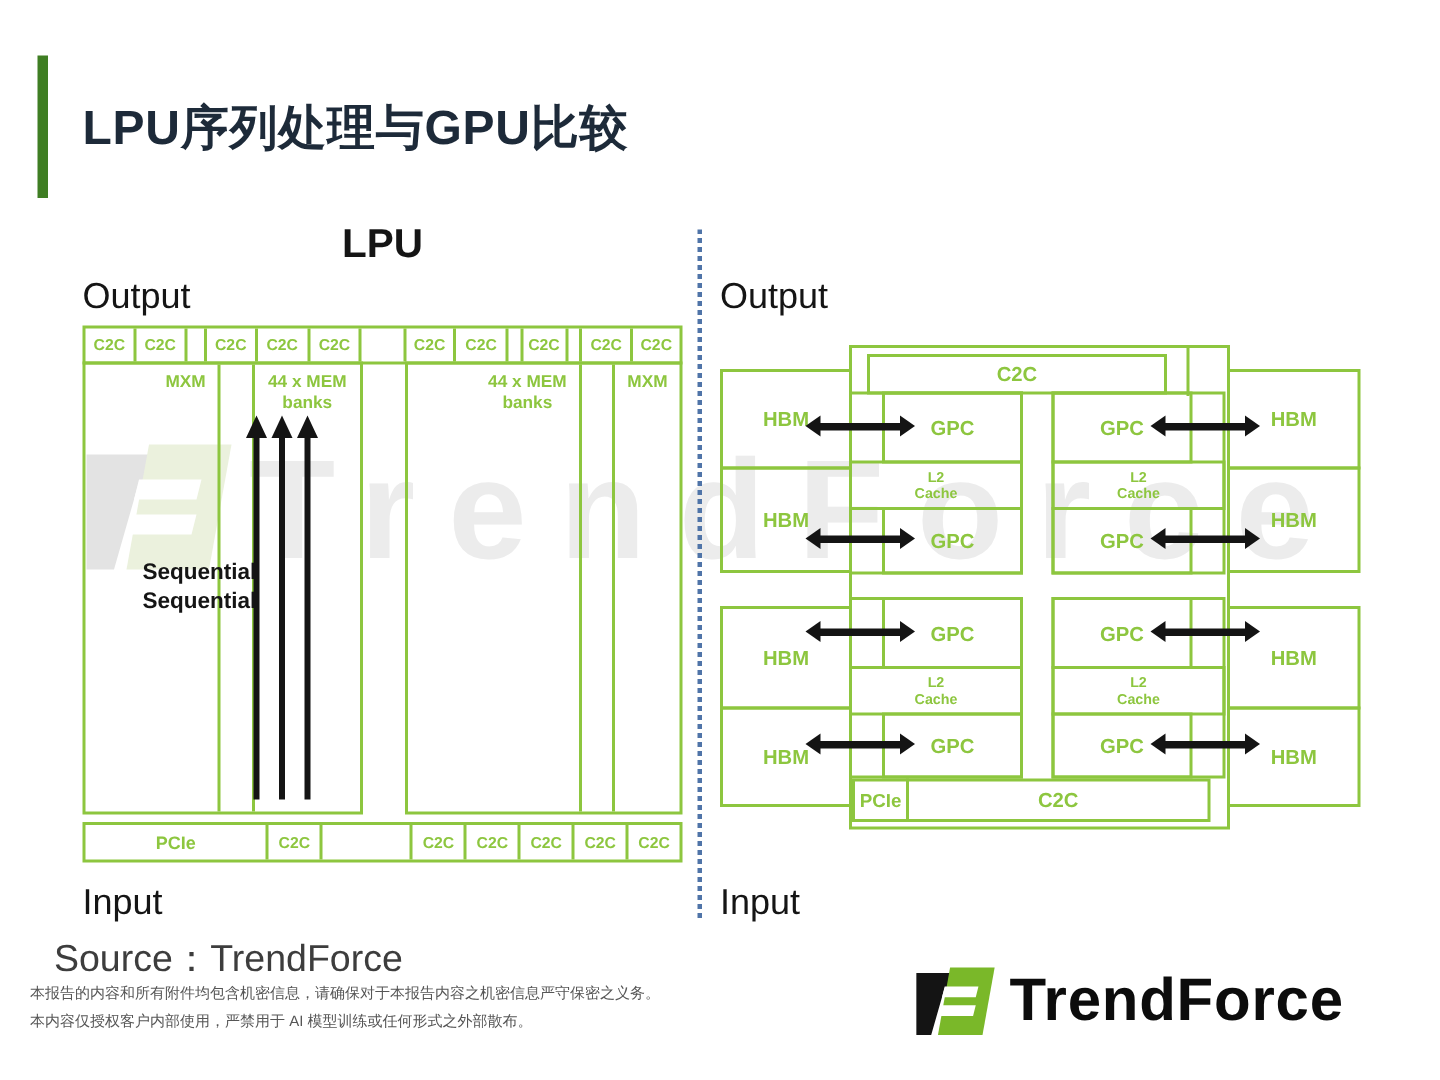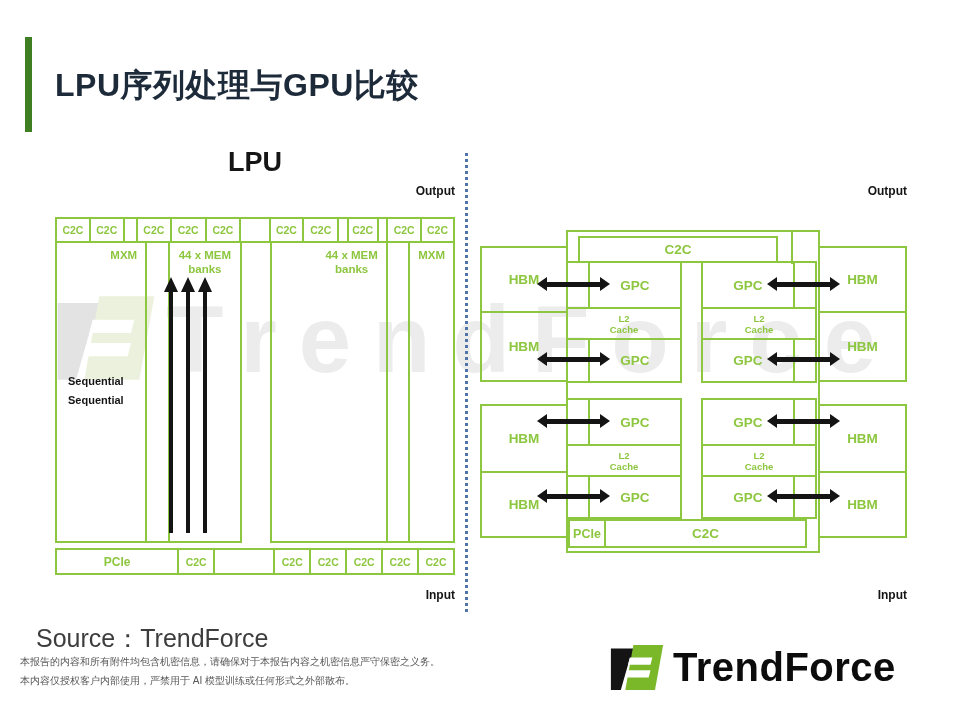--- a/index.html
+++ b/index.html
@@ -17,21 +17,21 @@
   .page-title{left:55px;top:64px;font-size:32px;font-weight:bold;color:var(--navy);
               letter-spacing:0.5px;white-space:nowrap;}
 
   
   .watermark{left:56px;top:290px;display:flex;align-items:flex-start;gap:10px;z-index:0;}
   .watermark-text{font-size:94px;font-weight:bold;color:#ececec;letter-spacing:22px;
                   line-height:100px;white-space:nowrap;}
 
   
   .diagram-heading{font-size:27px;font-weight:bold;color:var(--ink);text-align:center;}
-  .io-label{font-size:12px;font-weight:bold;color:var(--ink);text-align:right;}
+  .io-label{font-size:24px;font-weight:normal;color:var(--ink);text-align:left;}
 
   
   .separator{left:465px;top:153px;width:3px;height:460px;
      background:repeating-linear-gradient(to bottom,#4f74a8 0 3px,transparent 3px 6px);}
 
   
   .gbox{border:2px solid var(--green);color:var(--green);font-weight:bold;
         display:flex;align-items:center;justify-content:center;text-align:center;
         background:transparent;z-index:2;}
 
@@ -56,21 +56,21 @@
         border-left:7px solid transparent;border-right:7px solid transparent;
         border-bottom:15px solid #141414;}
   .harrow{height:5px;background:#141414;z-index:3;}
   .harrow::before{content:"";position:absolute;left:-9px;top:-5px;
         border-top:7px solid transparent;border-bottom:7px solid transparent;
         border-right:10px solid #141414;}
   .harrow::after{content:"";position:absolute;right:-9px;top:-5px;
         border-top:7px solid transparent;border-bottom:7px solid transparent;
         border-left:10px solid #141414;}
 
-  .annotation{font-size:11px;font-weight:bold;color:var(--ink);line-height:19px;z-index:3;}
+  .annotation{font-size:15px;font-weight:bold;color:var(--ink);line-height:19px;z-index:3;margin-left:27px;}
 
   
   .gpu-label{font-size:13.5px;}
   .l2-label{font-size:9.5px;line-height:11px;}
 
   
   .source-line{left:36px;top:622px;font-size:25px;font-weight:normal;color:#3d3d3d;}
   .disclaimer{left:20px;font-size:10px;color:#565656;white-space:nowrap;}
   .logo{left:610px;top:642px;display:flex;align-items:center;gap:9px;}
   .logo-text{font-size:40px;font-weight:bold;color:#0c0c0c;letter-spacing:0.5px;}

